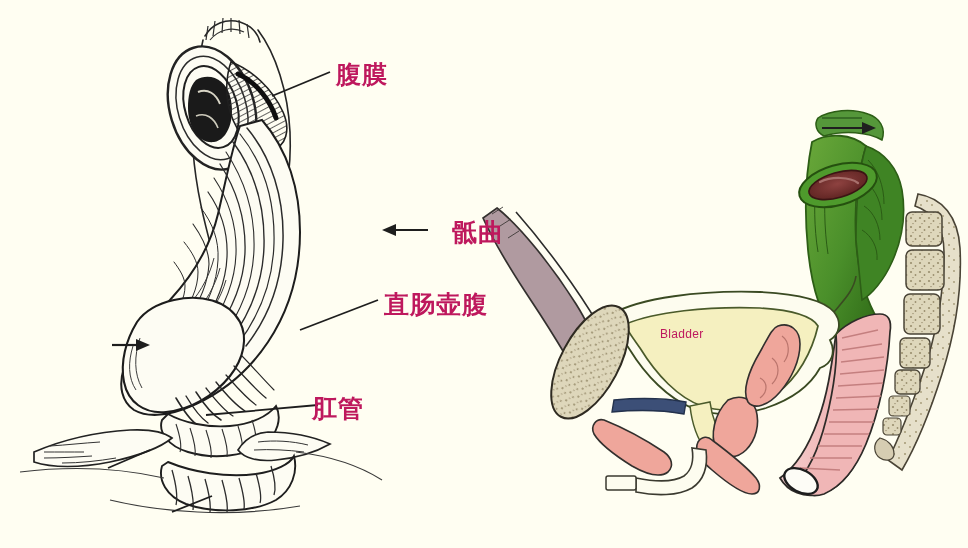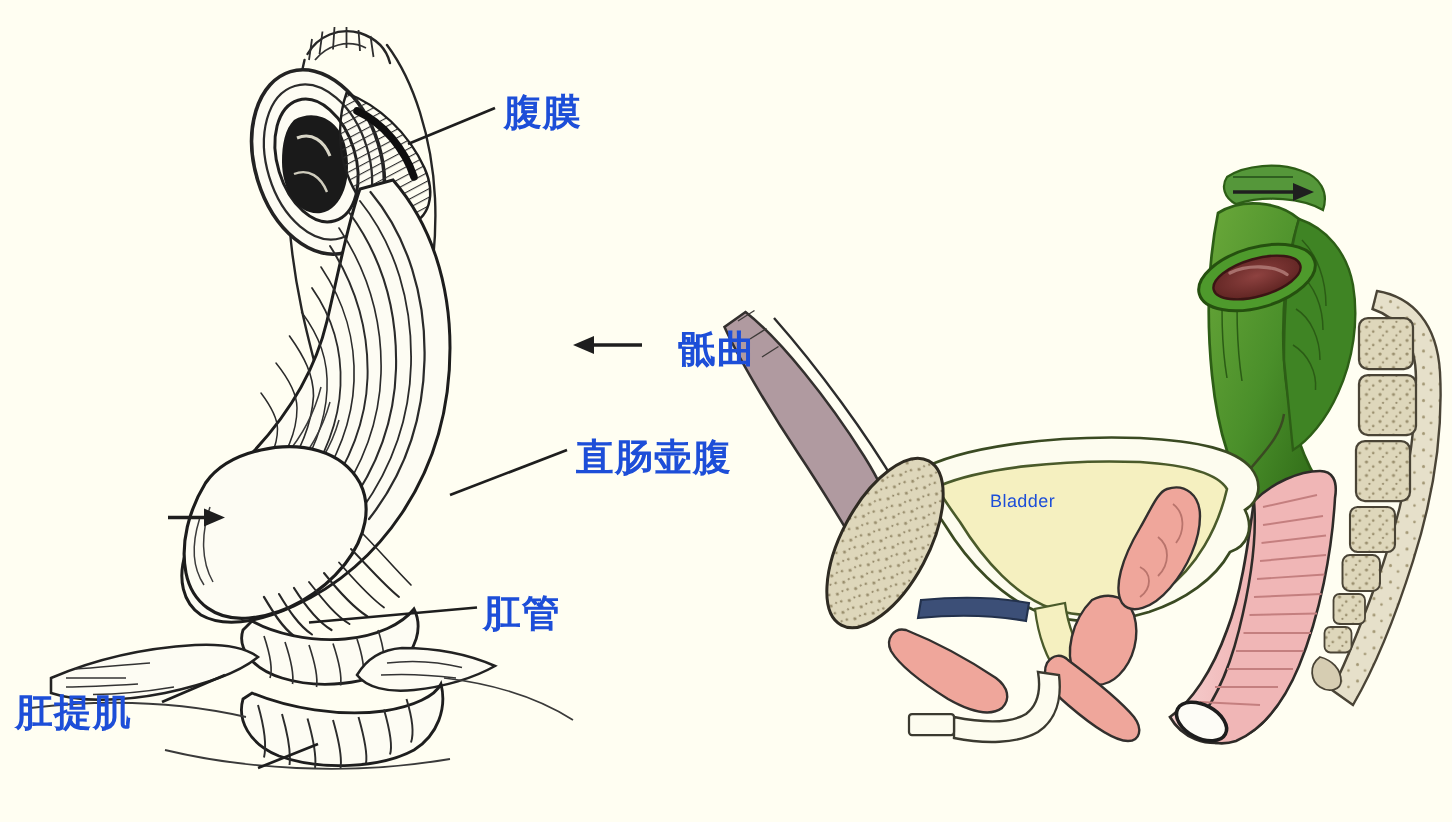--- a/index.html
+++ b/index.html
@@ -6,21 +6,21 @@
   html,body{margin:0;padding:0;}
   body{
     width:968px;height:548px;
     background:#fffef2;
     font-family:"Liberation Sans","DejaVu Sans",sans-serif;
     overflow:hidden;position:relative;
   }
   #stage{position:absolute;inset:0;width:968px;height:548px;}
   .lbl{
     position:absolute;
-    color:#1d4ed8;
+    color:#be185d;
     font-weight:700;
     letter-spacing:1px;
     white-space:nowrap;
     font-family:"DejaVu Sans","Liberation Sans",sans-serif;
   }
   .lbl-cn{font-size:25px;}
   .lbl-en{font-size:12px;font-weight:400;letter-spacing:.3px;
           font-family:"Liberation Sans",sans-serif;}
   svg{display:block;}
   .hl{stroke:#262626;stroke-width:1.6;fill:none;stroke-linecap:round;}
@@ -381,20 +381,19 @@
     </g>
   </svg>
 
   <div class="lbl lbl-cn" style="left:336px;top:58px;">腹膜</div>
 
   <div class="lbl lbl-cn" style="left:432px;top:216px;margin-left:20px;">骶曲</div>
 
   <div class="lbl lbl-cn" style="left:384px;top:288px;">直肠壶腹</div>
 
 
-  <div class="lbl lbl-cn" style="left:322px;top:392px;font-family:Liberation Serif, serif;">肛管</div>
-
-  <div class="lbl lbl-cn" style="left:10px;top:458px;">肛提肌</div>
+  <div class="lbl lbl-cn" style="left:312px;top:392px;font-family:Liberation Serif, serif;">肛管</div>
+
 
 
   <div class="lbl lbl-en" style="left:660px;top:327px;">Bladder</div>
 
 </div>
 
 </body></html>

